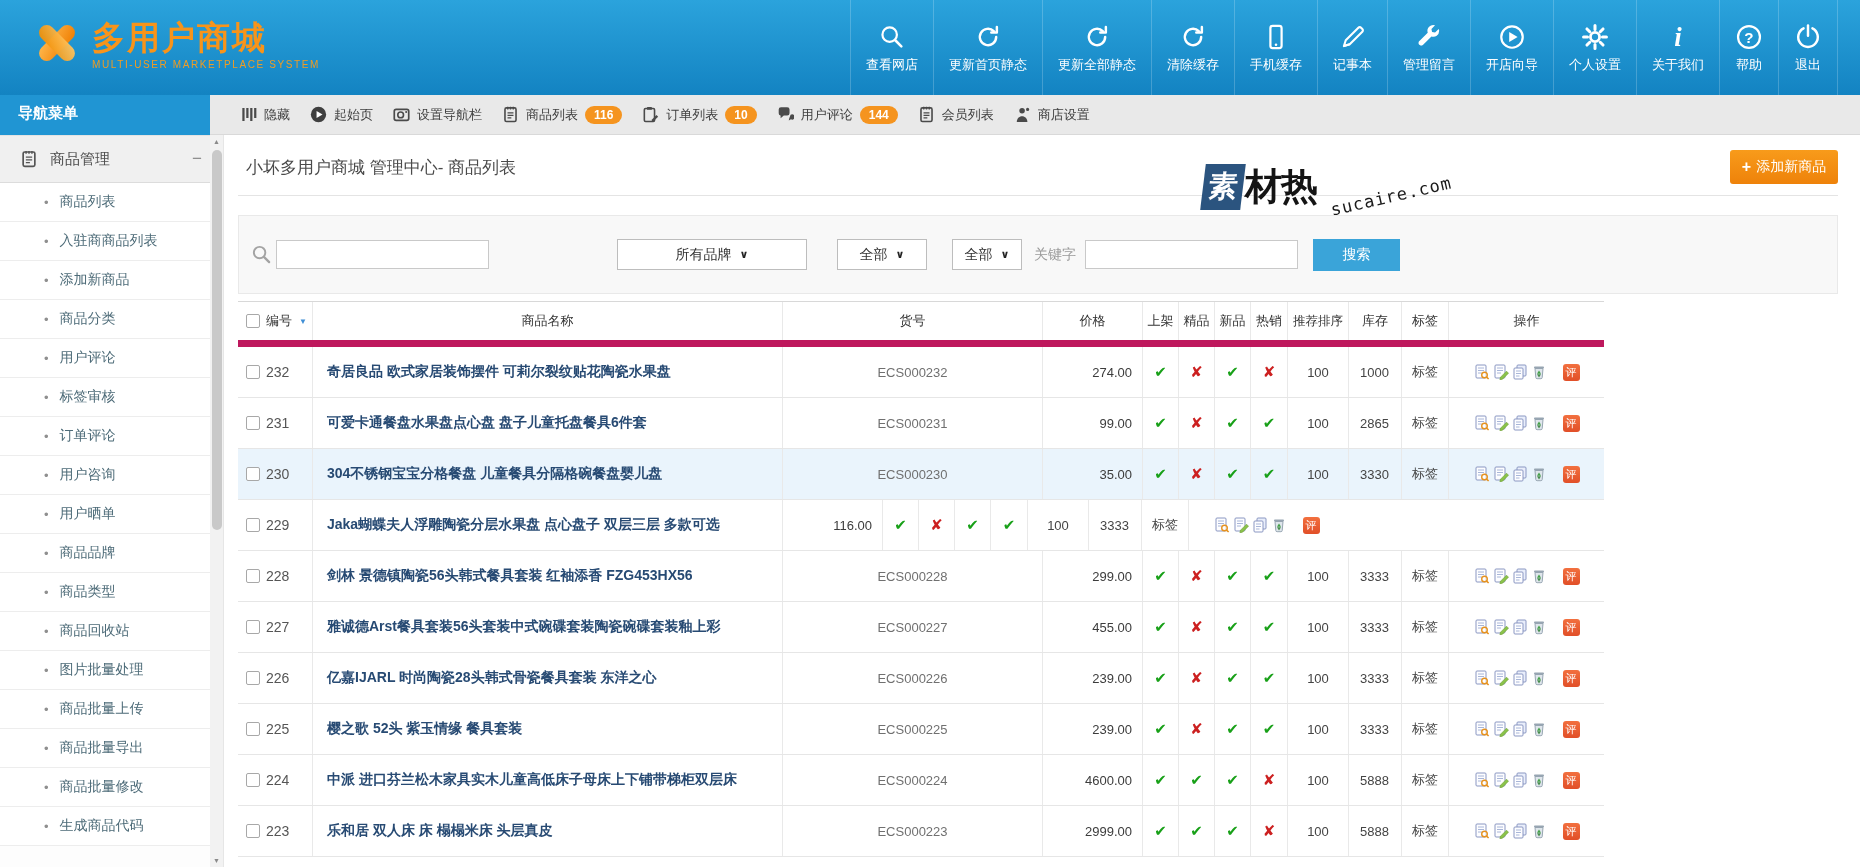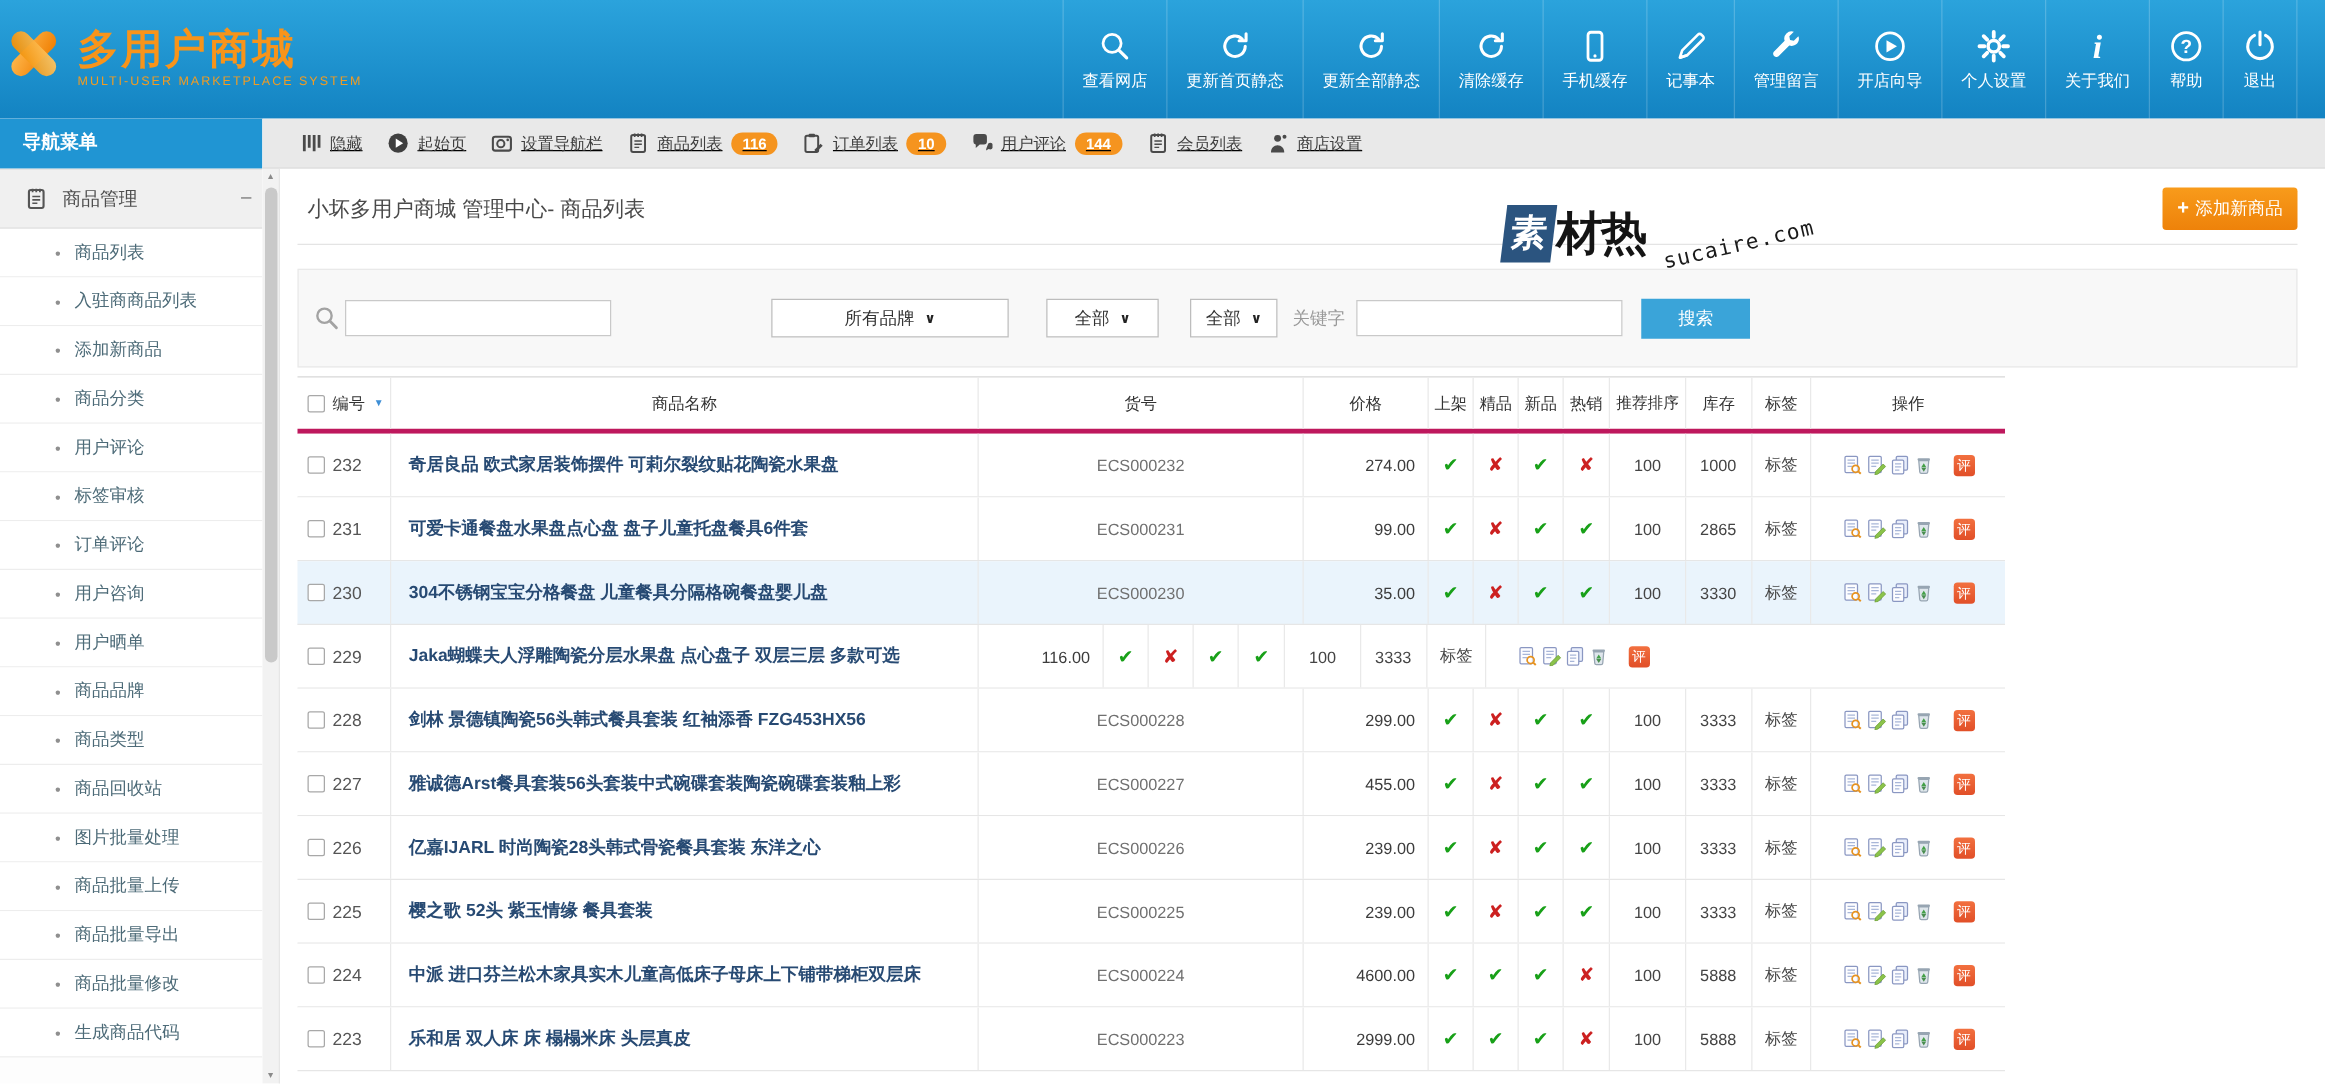--- a/index.html
+++ b/index.html
@@ -2,21 +2,21 @@
 <html style="--header-blue-top: #2ba3dc; --header-blue-bot: #1383c2; --badge-orange: #f5941f; --search-blue: #3aa4d9; --check-green: #18a018; --cross-red: #cc2020; --row-highlight: #eaf4fc; --link-navy: #274a73;"><head>
 <meta charset="utf-8">
 <style>
   * { margin:0; padding:0; box-sizing:border-box; }
   body { font-family:"Liberation Sans","DejaVu Sans",sans-serif; background:#fff; }
   .screen { position:relative; width:1860px; height:867px; background:#fff; overflow:hidden; }
 
   
   .top-header { position:absolute; left:0; top:0; width:1860px; height:95px;
     background:linear-gradient(var(--header-blue-top,#2ba3dc), var(--header-blue-bot,#1383c2)); }
-  .logo { position:absolute; left:0; top:16px; display:flex; align-items:center; gap:8px; }
+  .logo { position:absolute; left:30px; top:16px; display:flex; align-items:center; gap:8px; }
   .logo-txt .t1 { font-size:33px; font-weight:bold; color:#f8941a; line-height:36px; letter-spacing:2px; }
   .logo-txt .t2 { font-size:10px; color:#f09c23; letter-spacing:1.6px; margin-top:3px; }
   .top-nav { position:absolute; right:22px; top:0; height:95px; display:flex; }
   .nav-item { display:flex; flex-direction:column; align-items:center; justify-content:center;
     padding:0 15px; border-left:1px solid rgba(255,255,255,.2); cursor:pointer; }
   .nav-item:last-child { border-right:1px solid rgba(255,255,255,.2); }
   .nav-ic { height:30px; display:flex; align-items:center; justify-content:center; }
   .nav-lb { color:#fff; font-size:13px; margin-top:4px; white-space:nowrap; }
 
   
@@ -38,21 +38,21 @@
   .vscroll { position:absolute; left:0; top:40px; width:14px; bottom:0; background:#f2f2f2;
     border-right:1px solid #e6e6e6; }
   .vscroll .arr { position:absolute; width:100%; text-align:center; font-size:7px; color:#8a8a8a; }
   .vscroll .arr.up { top:3px; } .vscroll .arr.down { bottom:3px; }
   .vscroll .thumb { position:absolute; left:2px; top:15px; width:10px; height:380px;
     background:#c9c9c9; border-radius:6px; }
 
   
   .main { position:absolute; left:210px; top:95px; width:1650px; height:772px; background:#fff; }
   .toolbar { height:40px; background:#e9e9e9; border-bottom:1px solid #d9d9d9;
-    display:flex; align-items:center; gap:20px; padding-left:30px;text-decoration:underline; }
+    display:flex; align-items:center; gap:20px; padding-left:30px; }
   .tool-item { display:flex; align-items:center; gap:7px; cursor:pointer; }
   .tool-item .tlabel { font-size:13px; color:#3e3e3e; white-space:nowrap; }
   .badge { background:var(--badge-orange,#f5941f); color:#fff; font-size:12px; font-weight:bold;
     padding:2px 9px; border-radius:9px; }
 
   .content { position:absolute; left:14px; top:40px; right:0; bottom:0; background:#fff; padding:0 22px 0 14px; }
   .title-row { display:flex; justify-content:space-between; align-items:center; height:56px; margin-top:4px; }
   .page-title { font-size:17px; font-weight:normal; color:#4a4a4a; padding-left:8px; }
   .add-btn { width:108px; height:34px; border:none; border-radius:3px; cursor:pointer;
     background:linear-gradient(#f89b1b,#ee820a); color:#fff; font-size:14px;
@@ -82,21 +82,21 @@
   .sel-2 { margin-left:30px; width:90px; }
   .sel-3 { margin-left:25px; width:70px; }
   .klabel { margin-left:12px; color:#999; font-size:14px; }
   .f2 { margin-left:9px; width:213px; }
   .search-btn { margin-left:15px; width:87px; height:32px; border:none; cursor:pointer;
     background:var(--search-blue,#3aa4d9); color:#fff; font-size:14px;
     font-family:"Liberation Sans","DejaVu Sans",sans-serif; }
 
   
   .gtable { margin-top:7px; width:1366px; }
-  .thead { display:flex; height:46px; border-top:1px solid #d8d8d8; border-bottom:4px solid #be185d;
+  .thead { display:flex; height:46px; border-top:1px solid #d8d8d8; border-bottom:7px solid #be185d;
     font-size:13px; color:#333; }
   .trow { display:flex; height:51px; border-bottom:1px solid #e6e6e6; font-size:13px; color:#444; background:#fff; }
   .trow.hl { background:var(--row-highlight,#eaf4fc); }
   .c { border-right:1px solid #e9e9e9; height:100%; display:flex; align-items:center; justify-content:center; }
   .w-sel{width:75px} .w-name{width:470px} .w-sku{width:260px} .w-price{width:100px}
   .w-flag{width:36px} .w-flag4{width:37px} .w-sort{width:61px} .w-stock{width:53px}
   .w-tag{width:47px} .w-op{width:155px; border-right:none;}
   .c.sel { justify-content:flex-start; padding-left:8px; gap:6px; }
   .cb { width:14px; height:14px; border:1px solid #a8a8a8; border-radius:2px; background:#fff; cursor:pointer; flex:0 0 auto; }
   .rid { font-size:14px; color:#555; }

